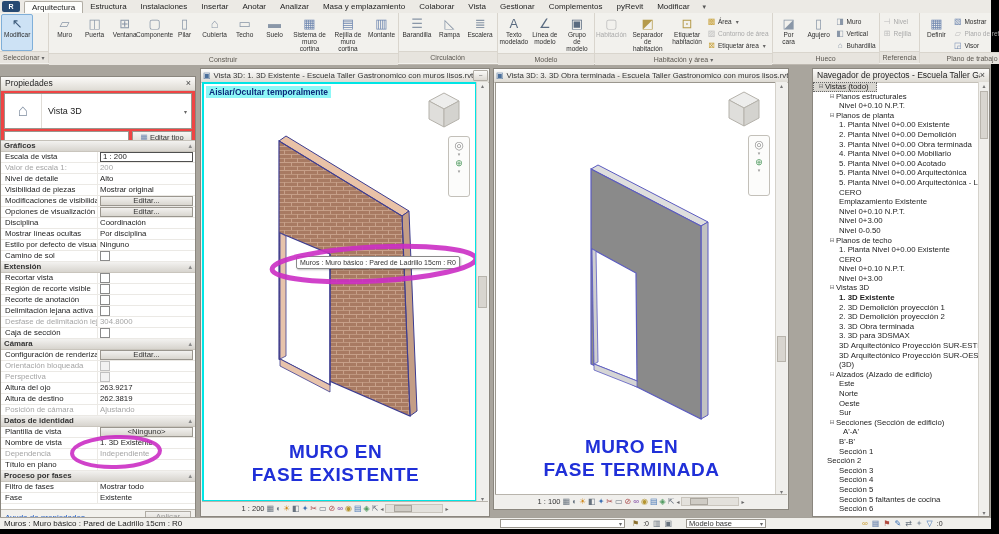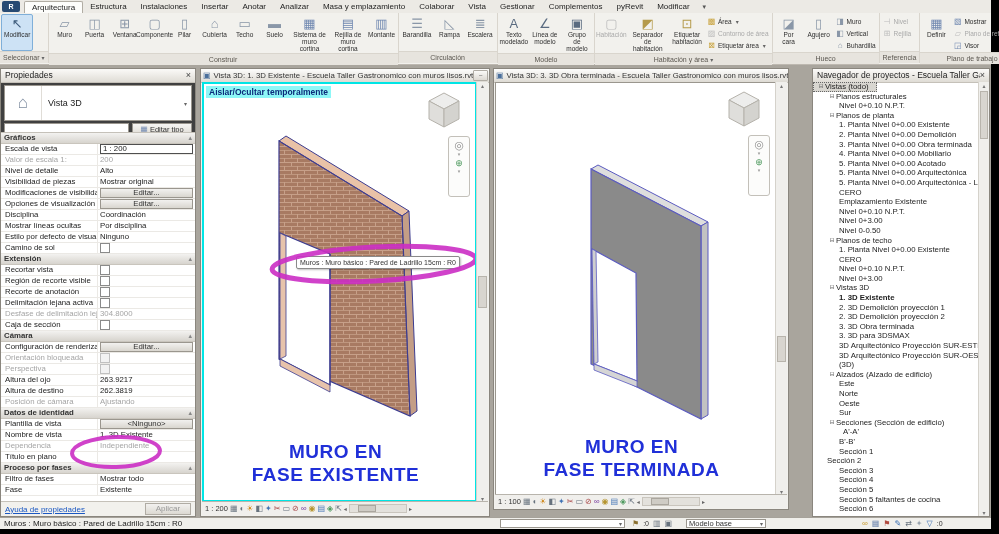--- a/index.html
+++ b/index.html
@@ -25,21 +25,21 @@
   .btool .glyph{font-size:13px;line-height:15px;height:15px;}
   .btool.act{background:#cde2f5;border:1px solid #7fafd9;border-radius:2px;}
   .stack{display:flex;flex-direction:column;justify-content:flex-start;padding:1px 2px;}
   .stool{display:flex;align-items:center;gap:2px;height:12px;font-size:6.5px;color:#2e2e2e;white-space:nowrap;}
   .stool .glyph{font-size:8px;width:9px;text-align:center;}
   .dis{color:#a9a9a9 !important;}
   .dis .glyph{color:#bcbcbc !important;}
   .chev{font-size:6px;color:#666;margin-left:2px;}
 
   
-  #props{position:absolute;left:0;top:68px;width:196px;height:449px;background:#404040;border:1px solid #8a867e;box-sizing:border-box;}
+  #props{position:absolute;left:0;top:76px;width:196px;height:449px;background:#ef4444;border:1px solid #8a867e;box-sizing:border-box;}
   .phead{height:13px;line-height:13px;background:linear-gradient(#fbfaf8,#dfdcd5);font-size:8.5px;color:#222;
          padding:0 4px;display:flex;justify-content:space-between;border-bottom:1px solid #c5c1b9;}
   .phead .x{color:#444;font-size:9px;}
   .typebox{height:34px;margin:2px 3px;background:#fff;border:1px solid #9a968e;display:flex;align-items:center;gap:6px;font-size:9px;color:#222;}
   .houseglyph{font-size:17px;color:#7f8da0;width:36px;text-align:center;border-right:1px solid #e0ddd7;height:100%;
               display:inline-flex;align-items:center;justify-content:center;background:#fff;}
   .typebox .chev{margin-left:auto;margin-right:4px;}
   .instrow{display:flex;margin:0 3px 2px;gap:3px;height:13px;}
   .instcombo{flex:1;background:#fff;border:1px solid #9a968e;font-size:8px;display:flex;align-items:flex-start;padding:16px 3px;color:#222;}
   .instcombo .chev{margin-left:auto;}
@@ -73,21 +73,21 @@
   .vbtns{margin-left:auto;display:flex;gap:1px;}
   .vbtn{width:13px;height:9px;font-size:6px;line-height:9px;text-align:center;background:linear-gradient(#fbfaf8,#dcd9d2);
         border:1px solid #b0aca4;color:#444;border-radius:1px;}
   .vcontent{position:absolute;left:1px;top:13px;right:12px;bottom:14px;background:#fff;overflow:hidden;}
   #view1 .vcontent{border:2px solid #00e5e5;}
   #view2 .vcontent{border:1px solid #9a968e;}
   .vscroll{position:absolute;top:13px;right:1px;width:11px;bottom:14px;background:#f0efec;border-left:1px solid #d5d2cb;
            display:flex;flex-direction:column;align-items:center;justify-content:space-between;font-size:6px;color:#777;}
   .vthumb{width:7px;height:30px;background:#d8d5cf;border:1px solid #b8b4ac;}
   .vctrl{position:absolute;left:1px;right:1px;bottom:1px;height:13px;background:#f0efec;border-top:1px solid #b8b4ac;
-         display:flex;align-items:center;font-size:7.5px;color:#333;padding:0 3px;gap:2px;}
+         display:flex;align-items:center;font-size:7.5px;color:#333;padding:0 3px;gap:2px;justify-content:center;}
   .vicons{display:flex;gap:2px;}
   .vicons span{font-size:8px;line-height:8px;}
   .harrow{font-size:6px;color:#666;}
   .htrack{width:56px;height:7px;background:#e3e1dc;border:1px solid #c9c5bd;position:relative;}
   .hthumb{position:absolute;left:8px;top:0;width:16px;height:5px;background:#cfccc5;border:1px solid #aaa69e;}
   .overlaylabel{position:absolute;left:2px;top:2px;background:#8ef7f7;color:#0b2a7a;font-weight:bold;font-size:8.5px;padding:1px 3px;z-index:4;text-align:right;}
   .vtooltip{position:absolute;z-index:5;background:#fefefe;border:1px solid #8a8a8a;border-radius:2px;font-size:7px;
             line-height:11px;height:11px;padding:0 3px;color:#333;white-space:nowrap;box-shadow:1px 1px 2px rgba(0,0,0,.25);}
   .caption{position:absolute;left:0;right:8px;text-align:center;z-index:3;color:#2030d8;font-weight:bold;font-size:19px;line-height:23px;letter-spacing:.5px;}
   .navbar{position:absolute;width:20px;height:56px;background:#fcfcfb;border:1px solid #c3c0b9;border-radius:3px;z-index:4;

